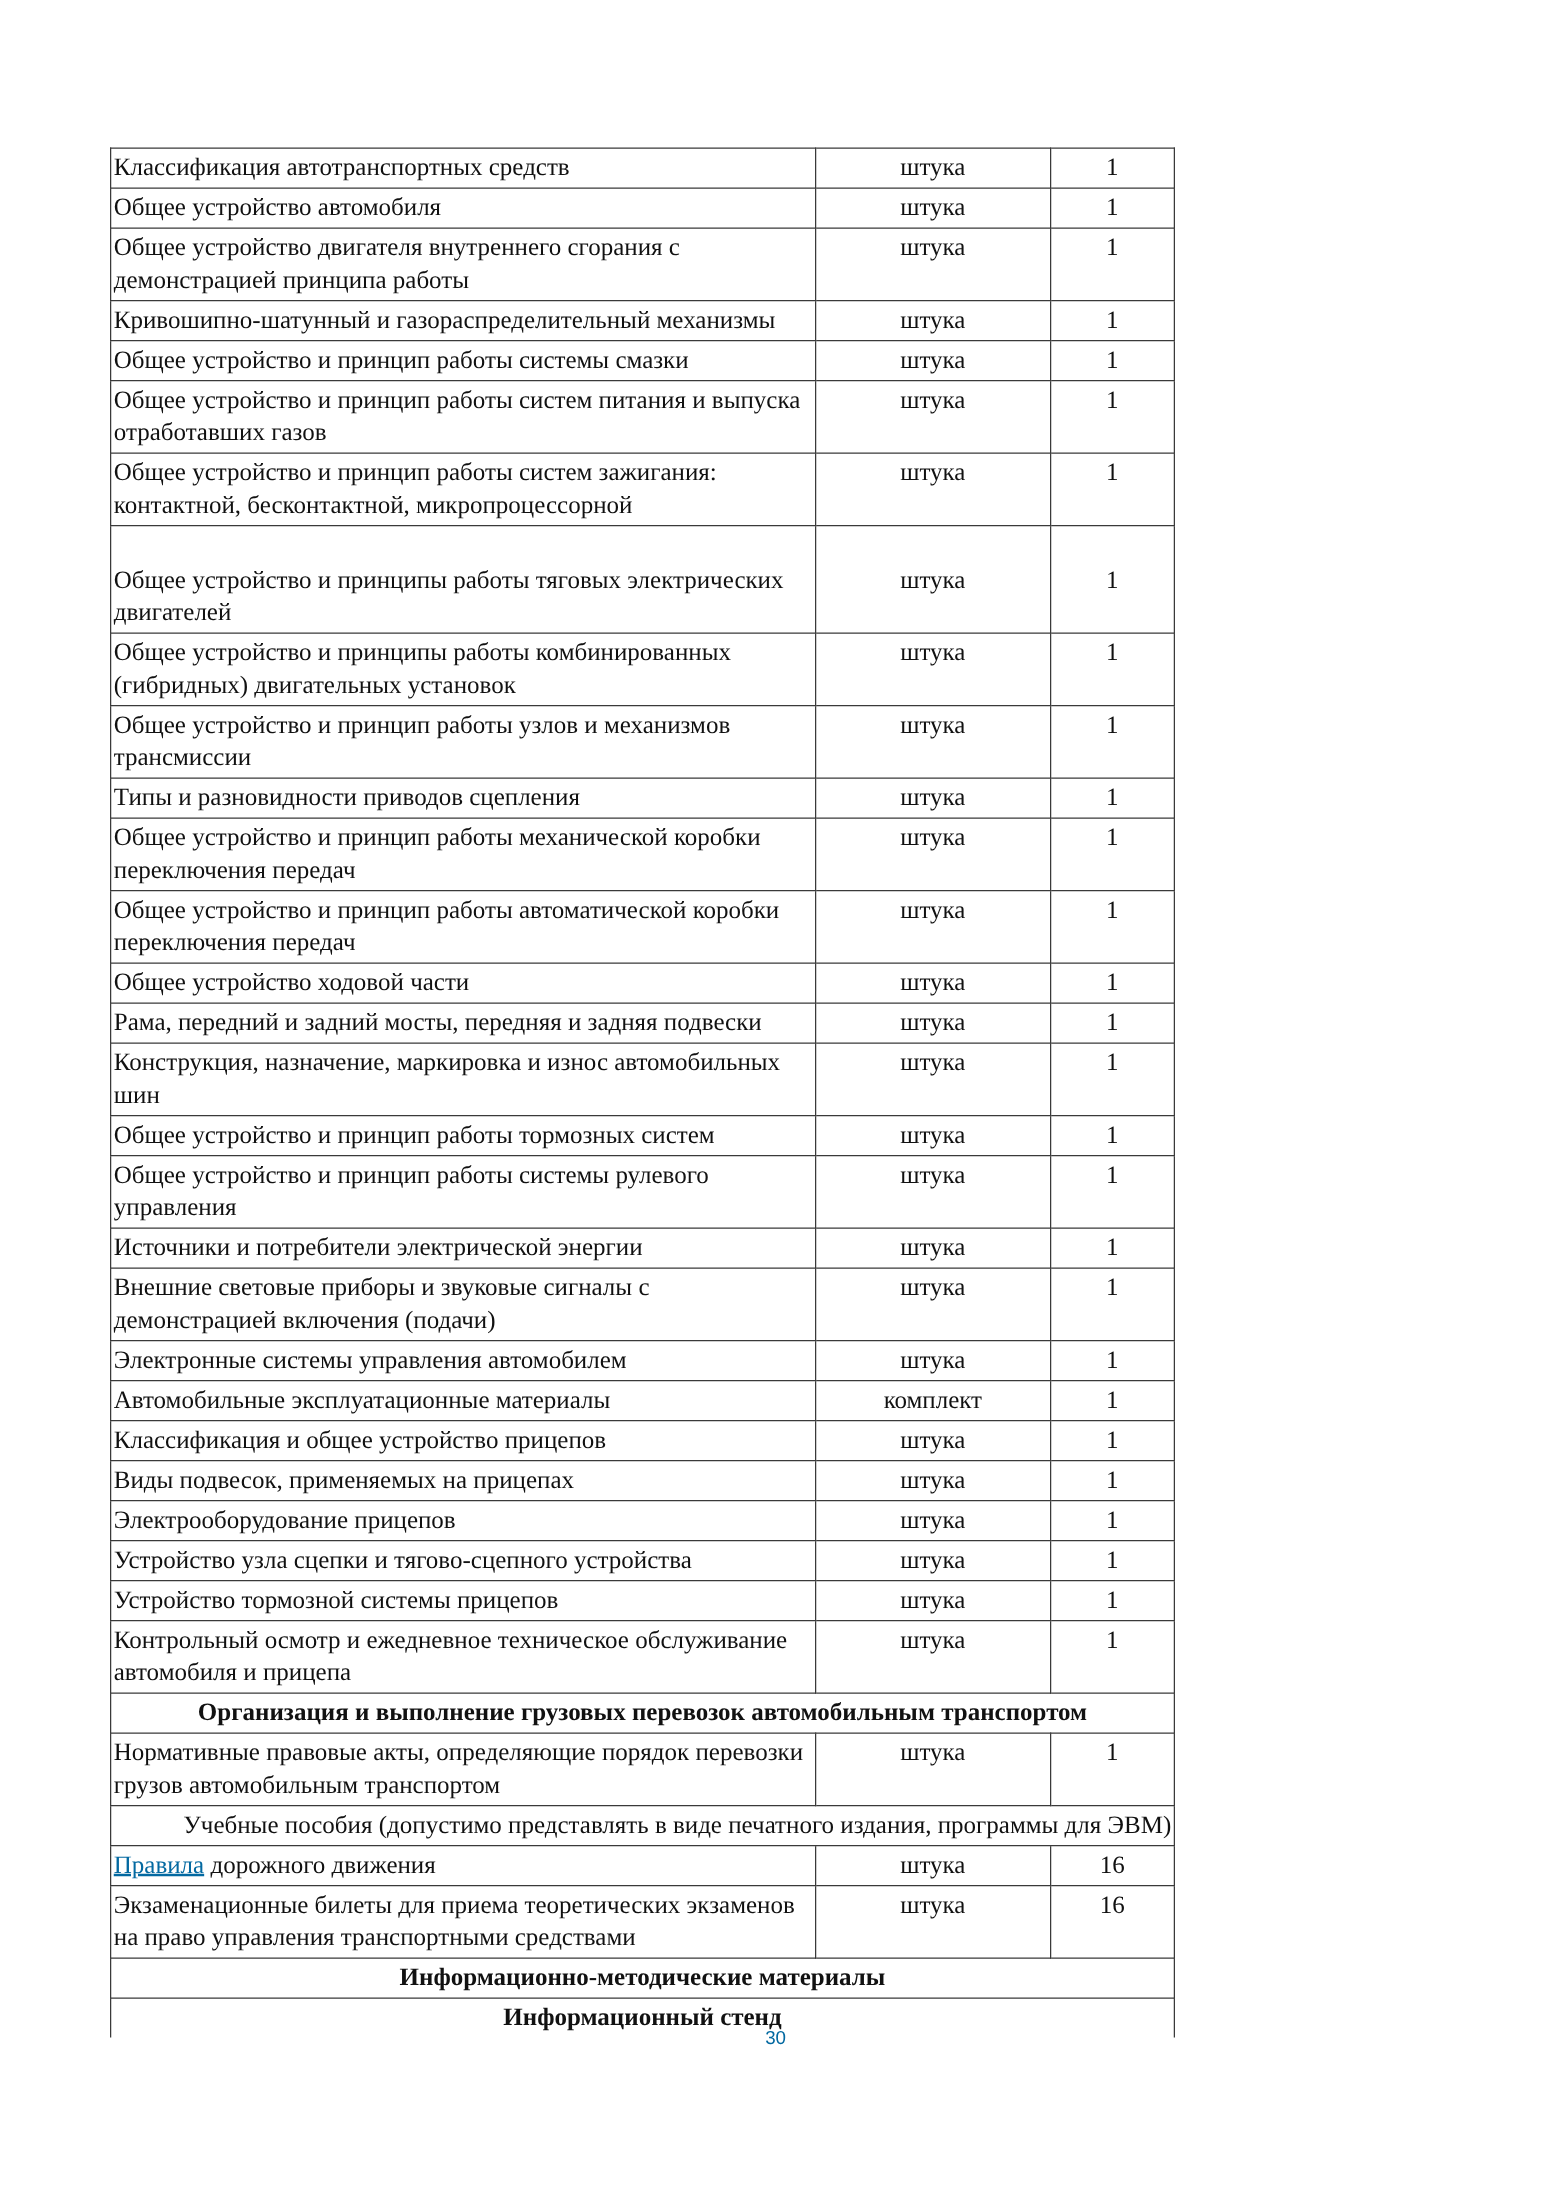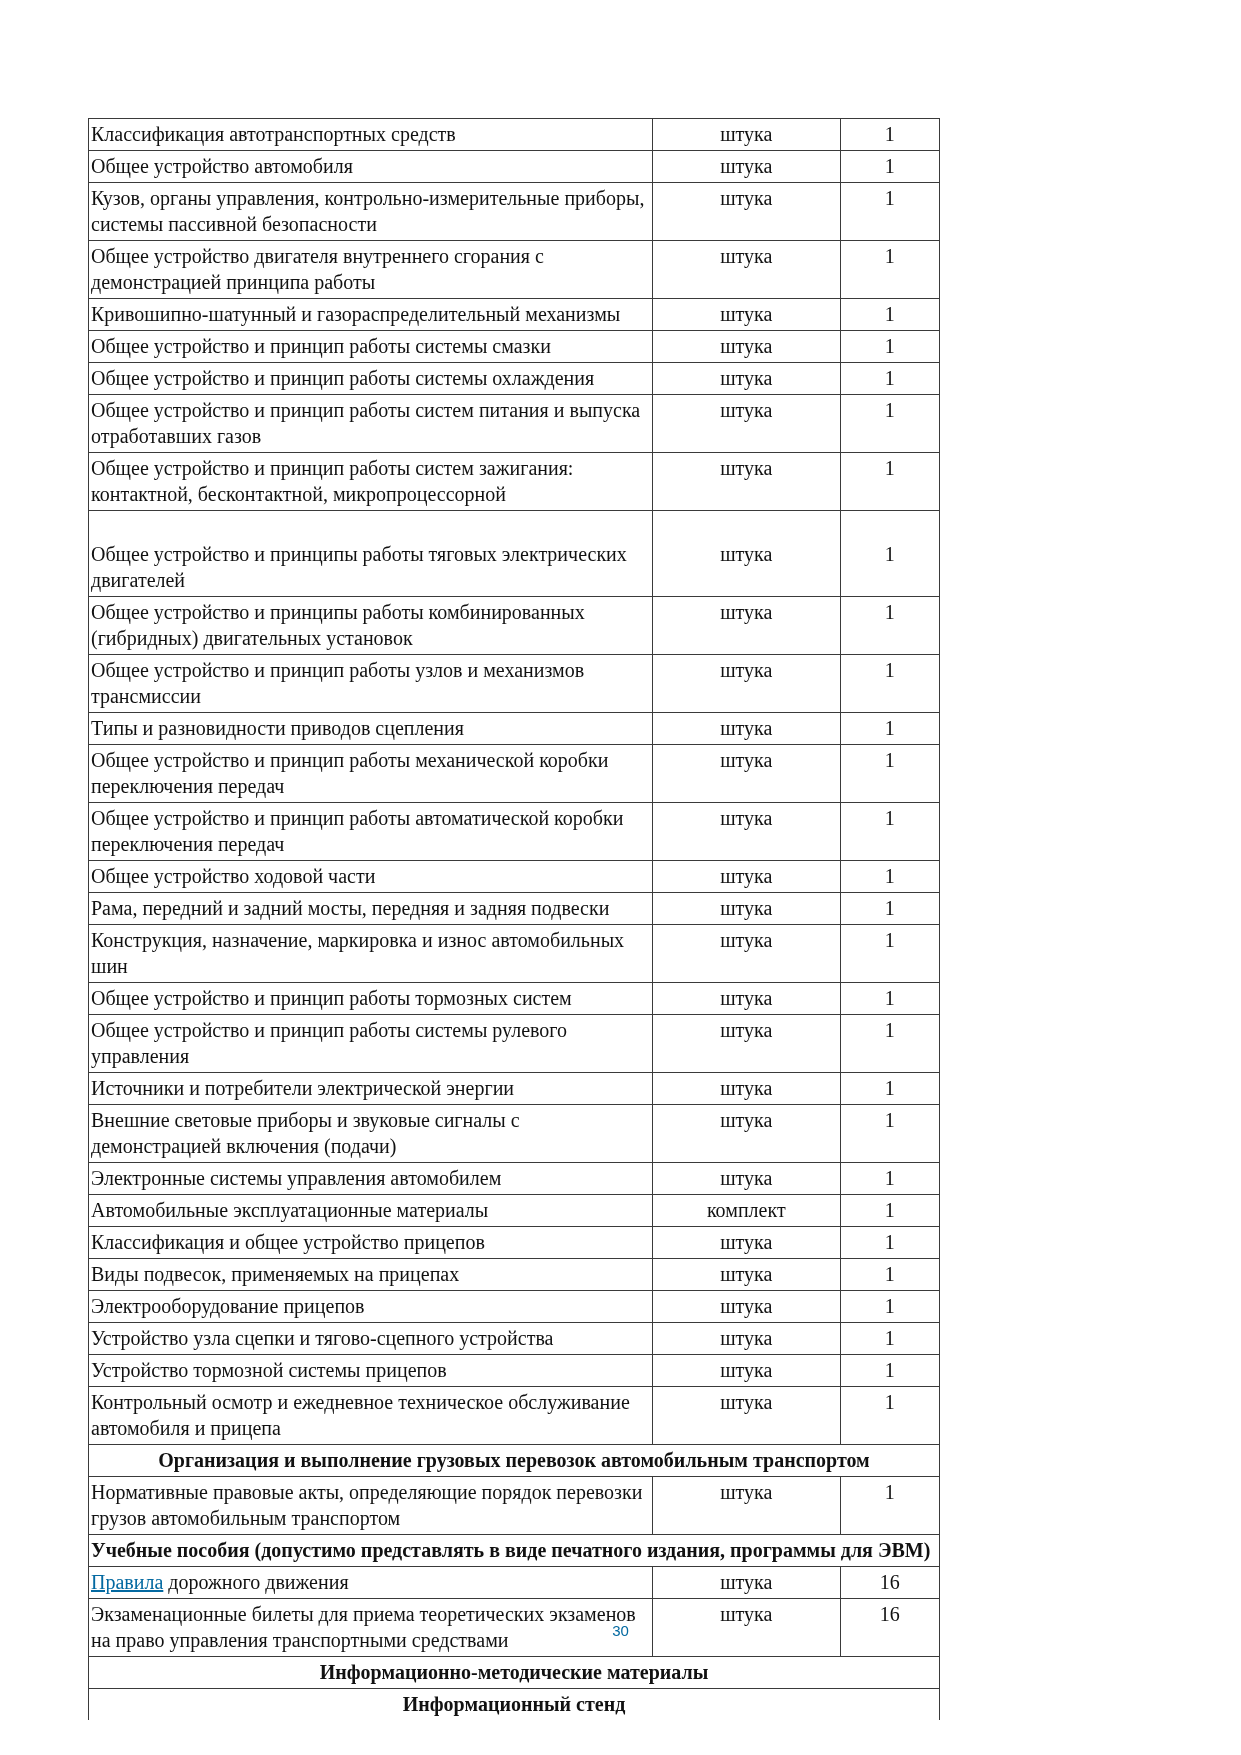--- a/index.html
+++ b/index.html
@@ -15,21 +15,21 @@
   table.doc td {
     border: 1.5px solid #3a3a3a;
     padding: 2px 2px 3px 2px;
     vertical-align: top;
   }
   td.name { width: 706px; text-align: left; }
   td.unit { width: 226px; text-align: center; }
   td.qty  { width: 125px; text-align: center; }
   tr.tall td { padding-top: 30px; }
   td.section { text-align: center; font-weight: bold; }
-  td.subsection { text-align: left; font-weight: bold; }
+  td.subsection { text-align: right; font-weight: normal; }
   a.doc-link { color: #0369a1; text-decoration: underline; }
   .page-number {
     position: absolute; top: 1622px; left: 0; width: 1241px; text-align: center;
     font-family: Liberation Sans, sans-serif; font-size: 15px; color: #0369a1;
   }
   table.doc tr.last td { border-bottom: none; }
 </style>
 </head>
 <body>
 
@@ -41,41 +41,31 @@
           <td class="name">Классификация автотранспортных средств</td>
           <td class="unit">штука</td>
           <td class="qty">1</td>
         </tr>
         <tr>
           <td class="name">Общее устройство автомобиля</td>
           <td class="unit">штука</td>
           <td class="qty">1</td>
         </tr>
         <tr>
-          <td class="name">Кузов, органы управления, контрольно-измерительные приборы, системы пассивной безопасности</td>
-          <td class="unit">штука</td>
-          <td class="qty">1</td>
-        </tr>
-        <tr>
           <td class="name">Общее устройство двигателя внутреннего сгорания с демонстрацией принципа работы</td>
           <td class="unit">штука</td>
           <td class="qty">1</td>
         </tr>
         <tr>
           <td class="name">Кривошипно-шатунный и газораспределительный механизмы</td>
           <td class="unit">штука</td>
           <td class="qty">1</td>
         </tr>
         <tr>
           <td class="name">Общее устройство и принцип работы системы смазки</td>
-          <td class="unit">штука</td>
-          <td class="qty">1</td>
-        </tr>
-        <tr>
-          <td class="name">Общее устройство и принцип работы системы охлаждения</td>
           <td class="unit">штука</td>
           <td class="qty">1</td>
         </tr>
         <tr>
           <td class="name">Общее устройство и принцип работы систем питания и выпуска отработавших газов</td>
           <td class="unit">штука</td>
           <td class="qty">1</td>
         </tr>
         <tr>
           <td class="name">Общее устройство и принцип работы систем зажигания: контактной, бесконтактной, микропроцессорной</td>

